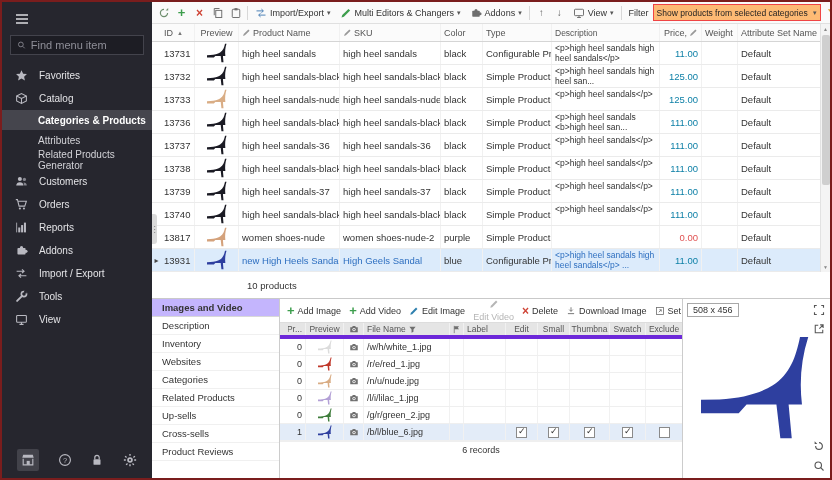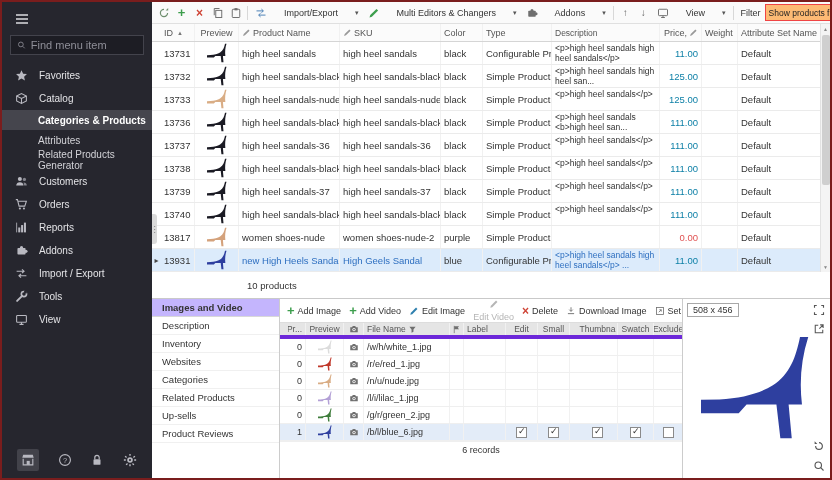--- a/index.html
+++ b/index.html
@@ -21,21 +21,21 @@
   .sf-btn { color:#b9b9c1; display:flex; align-items:center; justify-content:center; }
   .sf-btn.tile { background:#42424a; border-radius:2px; padding:4px; }
 
   
   .main { flex:1; display:flex; flex-direction:column; background:#fff; min-width:0; }
 
   
   .toolbar { height:22px; flex:none; background:#fafafa; border-bottom:1px solid #e0e0e0; display:flex; align-items:center; gap:1px; padding:0 3px; font-size:9px; color:#333; overflow:hidden; }
   button { border:0; background:none; padding:0; font:inherit; color:inherit; cursor:default; }
   .tbtn { width:17px; height:17px; flex:none; display:flex; align-items:center; justify-content:center; }
-  .tdrop { display:flex; align-items:center; gap:17px; padding:0 4px; height:18px; white-space:nowrap; }
+  .tdrop { display:flex; align-items:center; gap:3px; padding:0 4px; height:18px; white-space:nowrap; }
   .sep { width:1px; height:14px; background:#d8d8d8; margin:0 2px; flex:none; }
   .plus { color:#3d9e4d; font-weight:bold; font-size:13px; line-height:1; }
   .cross { color:#cf4436; font-weight:bold; font-size:12px; line-height:1; }
   .car { font-size:7px; color:#555; }
   .arrtxt { color:#666; font-size:10px; }
   .flabel { margin:0 3px 0 4px; white-space:nowrap; }
   .select { display:flex; align-items:center; justify-content:space-between; width:168px; height:17px; border:1px solid #ef4444; background:#fdba74; padding:0 3px; font-size:8.5px; color:#222; flex:none; white-space:nowrap; overflow:hidden; }
 
   
   .ic { display:block; }
@@ -99,21 +99,21 @@
   .mrow.sel { background:#e3ecf8; }
   .mc { border-right:1px solid #f1f1f1; height:100%; display:flex; align-items:center; padding:0 3px; overflow:hidden; white-space:nowrap; gap:2px; }
   .m-gut { width:8px; flex:none; padding:0; border-right:none; justify-content:center; }
   .m-pos { width:18px; flex:none; justify-content:flex-end; }
   .m-prev { width:38px; flex:none; justify-content:center; }
   .m-cam { width:20px; flex:none; justify-content:center; }
   .m-file { width:86px; flex:none; }
   .m-flag { width:14px; flex:none; justify-content:center; padding:0; }
   .m-label { width:42px; flex:none; }
   .m-base, .m-small { width:32px; flex:none; justify-content:center; }
-  .m-thumb { width:40px; flex:none; justify-content:center;margin-left:8px; }
+  .m-thumb { width:40px; flex:none; justify-content:center; }
   .m-swatch { width:36px; flex:none; justify-content:center; }
   .m-excl { flex:1; justify-content:center; border-right:none; }
   .mshoe svg { width:20px; height:14px; display:block; }
   .cbx { display:inline-block; width:11px; height:11px; position:relative; }
   .cbx.cb { border:1px solid #8a8a8a; background:#fff; }
   .cbx.cb-on::after { content:"✓"; position:absolute; left:1px; top:-2px; font-size:9px; color:#333; }
   .mfooter { height:16px; flex:none; border-top:1px solid #efefef; font-size:9px; color:#333; display:flex; align-items:center; justify-content:center; }
 
   
   .preview { width:148px; flex:none; border-left:1px solid #cccccc; background:#fff; position:relative; }
@@ -715,20 +715,23 @@
           </div>
 
           <div class="tab">
             <span>Related Products</span>
           </div>
 
           <div class="tab">
             <span>Up-sells</span>
           </div>
 
+          <div class="tab">
+            <span>Cross-sells</span>
+          </div>
 
           <div class="tab">
             <span>Product Reviews</span>
           </div>
         </div>
 
       <div class="media">
         <div class="mtoolbar">
           <button class="mbtn">
               <span class="plus">+</span>

